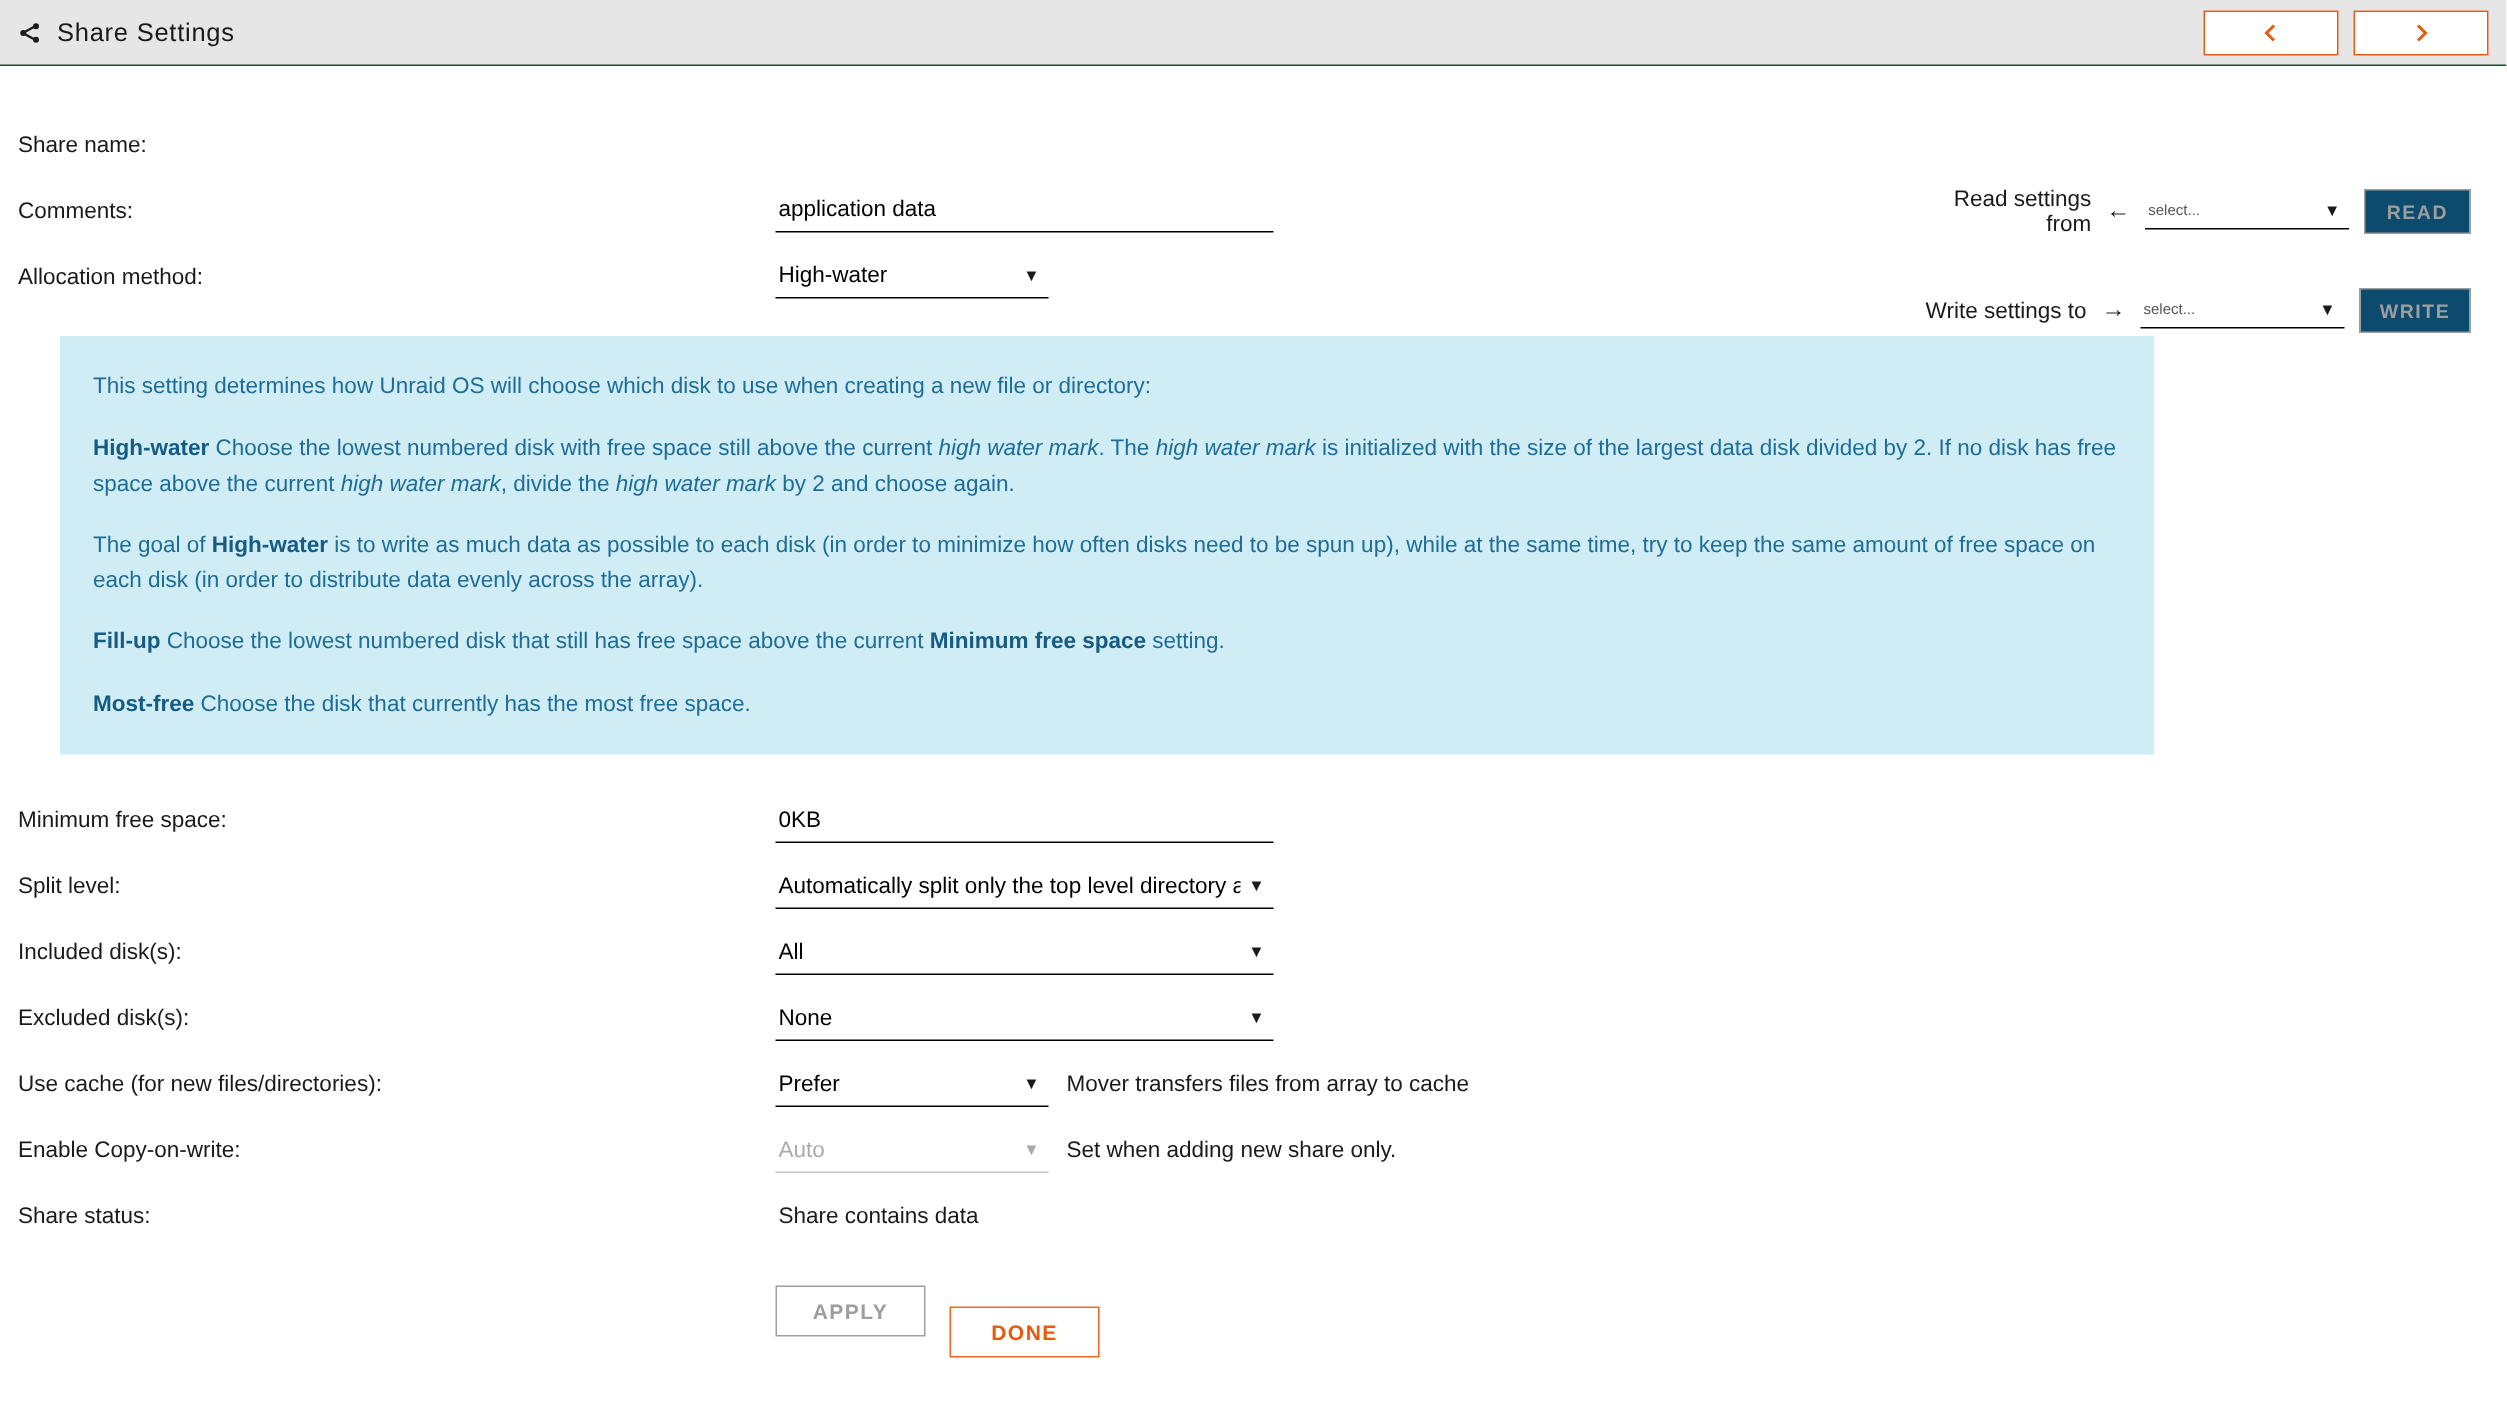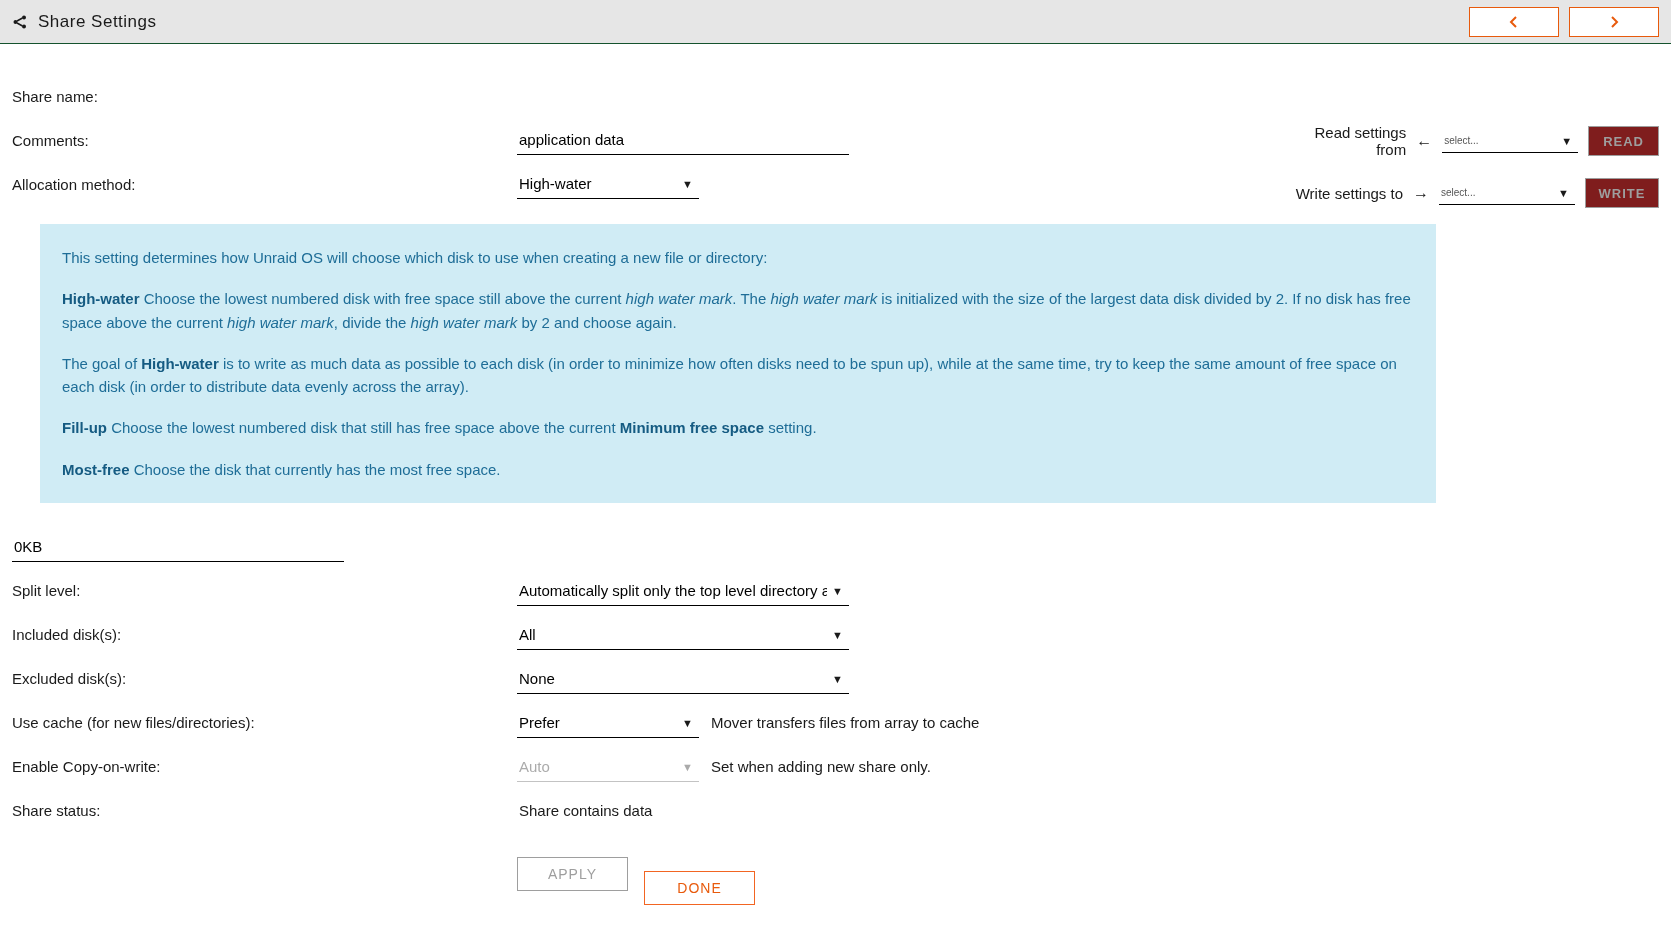--- a/index.html
+++ b/index.html
@@ -97,26 +97,26 @@
     top: 50%;
     transform: translateY(-50%);
     pointer-events: none;
     font-size: 11px;
     color: #1a1a1a;
   }
   .select-caret.disabled { color: #aaa; }
   .underline-select { appearance: none; cursor: pointer; padding-right: 22px; }
   .sidebar-panel {
     position: absolute;
-    right: 12px;
+    right: 24px;
     top: 80px;
     width: 372px;
     display: flex;
     flex-direction: column;
-    gap: 20px;
+    gap: 34px;
     align-items: flex-end;
   }
   .side-row {
     display: flex;
     align-items: center;
     justify-content: flex-end;
     gap: 10px;
   }
   .side-label {
     text-align: right;
@@ -135,21 +135,21 @@
     appearance: none;
     color: #555;
     outline: none;
     cursor: pointer;
     font-family: inherit;
   }
   .side-btn {
     width: 74px;
     height: 30px;
     border: 1.5px solid #9e9e9e;
-    background: #7f1d1d;
+    background: #0c4a6e;
     color: #9e9e9e;
     font-size: 13px;
     font-weight: 600;
     letter-spacing: 1px;
     text-transform: uppercase;
     cursor: pointer;
   }
   .arrow-icon { font-size: 16px; }
   .help-panel {
     background: #d0ecf5;
@@ -161,24 +161,24 @@
   .help-panel p { margin: 0 0 18px 0; }
   .help-panel p:last-child { margin-bottom: 0; }
   .help-panel strong { color: #155b82; font-weight: 700; }
   .help-panel em { font-style: italic; }
   .btn-row {
     display: flex;
     gap: 16px;
     margin-top: 24px;
   }
   .btn {
-    width: 111px;
+    width: 100px;
     height: 34px;
     font-size: 14px;
-    font-weight: 400;
+    font-weight: 700;
     letter-spacing: 1px;
     text-transform: uppercase;
     background: #fff;
     cursor: pointer;
   }
   .btn.apply-btn {
     border: 1.5px solid #9e9e9e;
     color: #9e9e9e;
   }
   .btn.done-btn {
@@ -278,20 +278,21 @@
       </p>
       <p>
         <strong>Fill-up</strong><span> Choose the lowest numbered disk that still has free space above the current </span><strong>Minimum free space</strong><span> setting.</span>
       </p>
       <p>
         <strong>Most-free</strong><span> Choose the disk that currently has the most free space.</span>
       </p>
     </div>
 
     <div class="form-row">
+      <div class="label-col">Minimum free space:</div>
       <div class="input-col">
         <input class="underline-input" type="text" value="0KB" style="">
       </div>
     </div>
 
     <div class="form-row">
       <div class="label-col">Split level:</div>
       <div class="input-col">
         <span class="select-wrap">
           <select class="underline-select">

